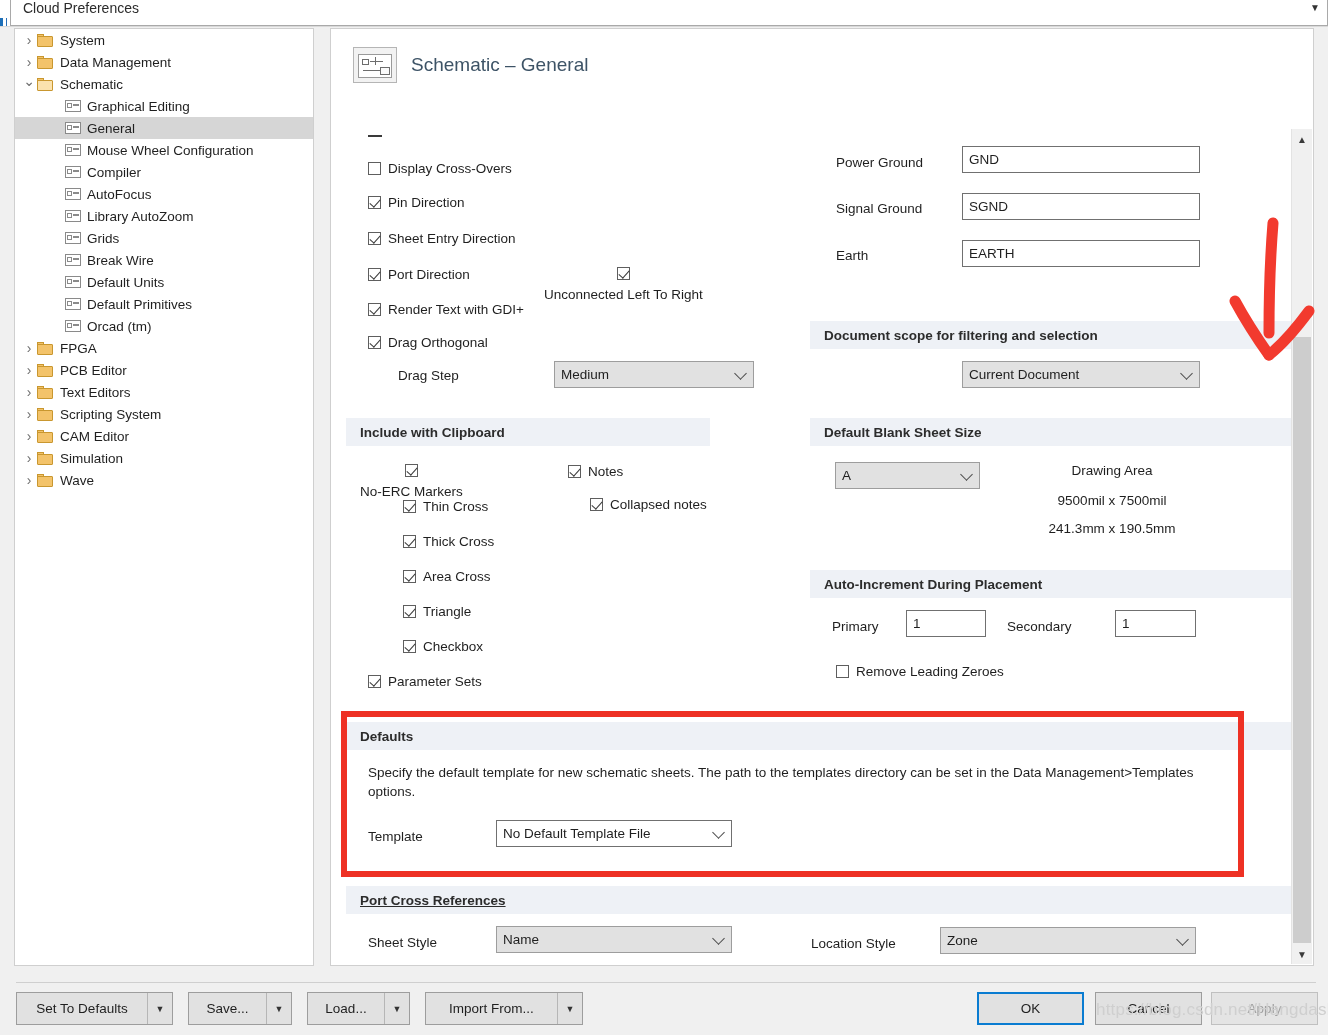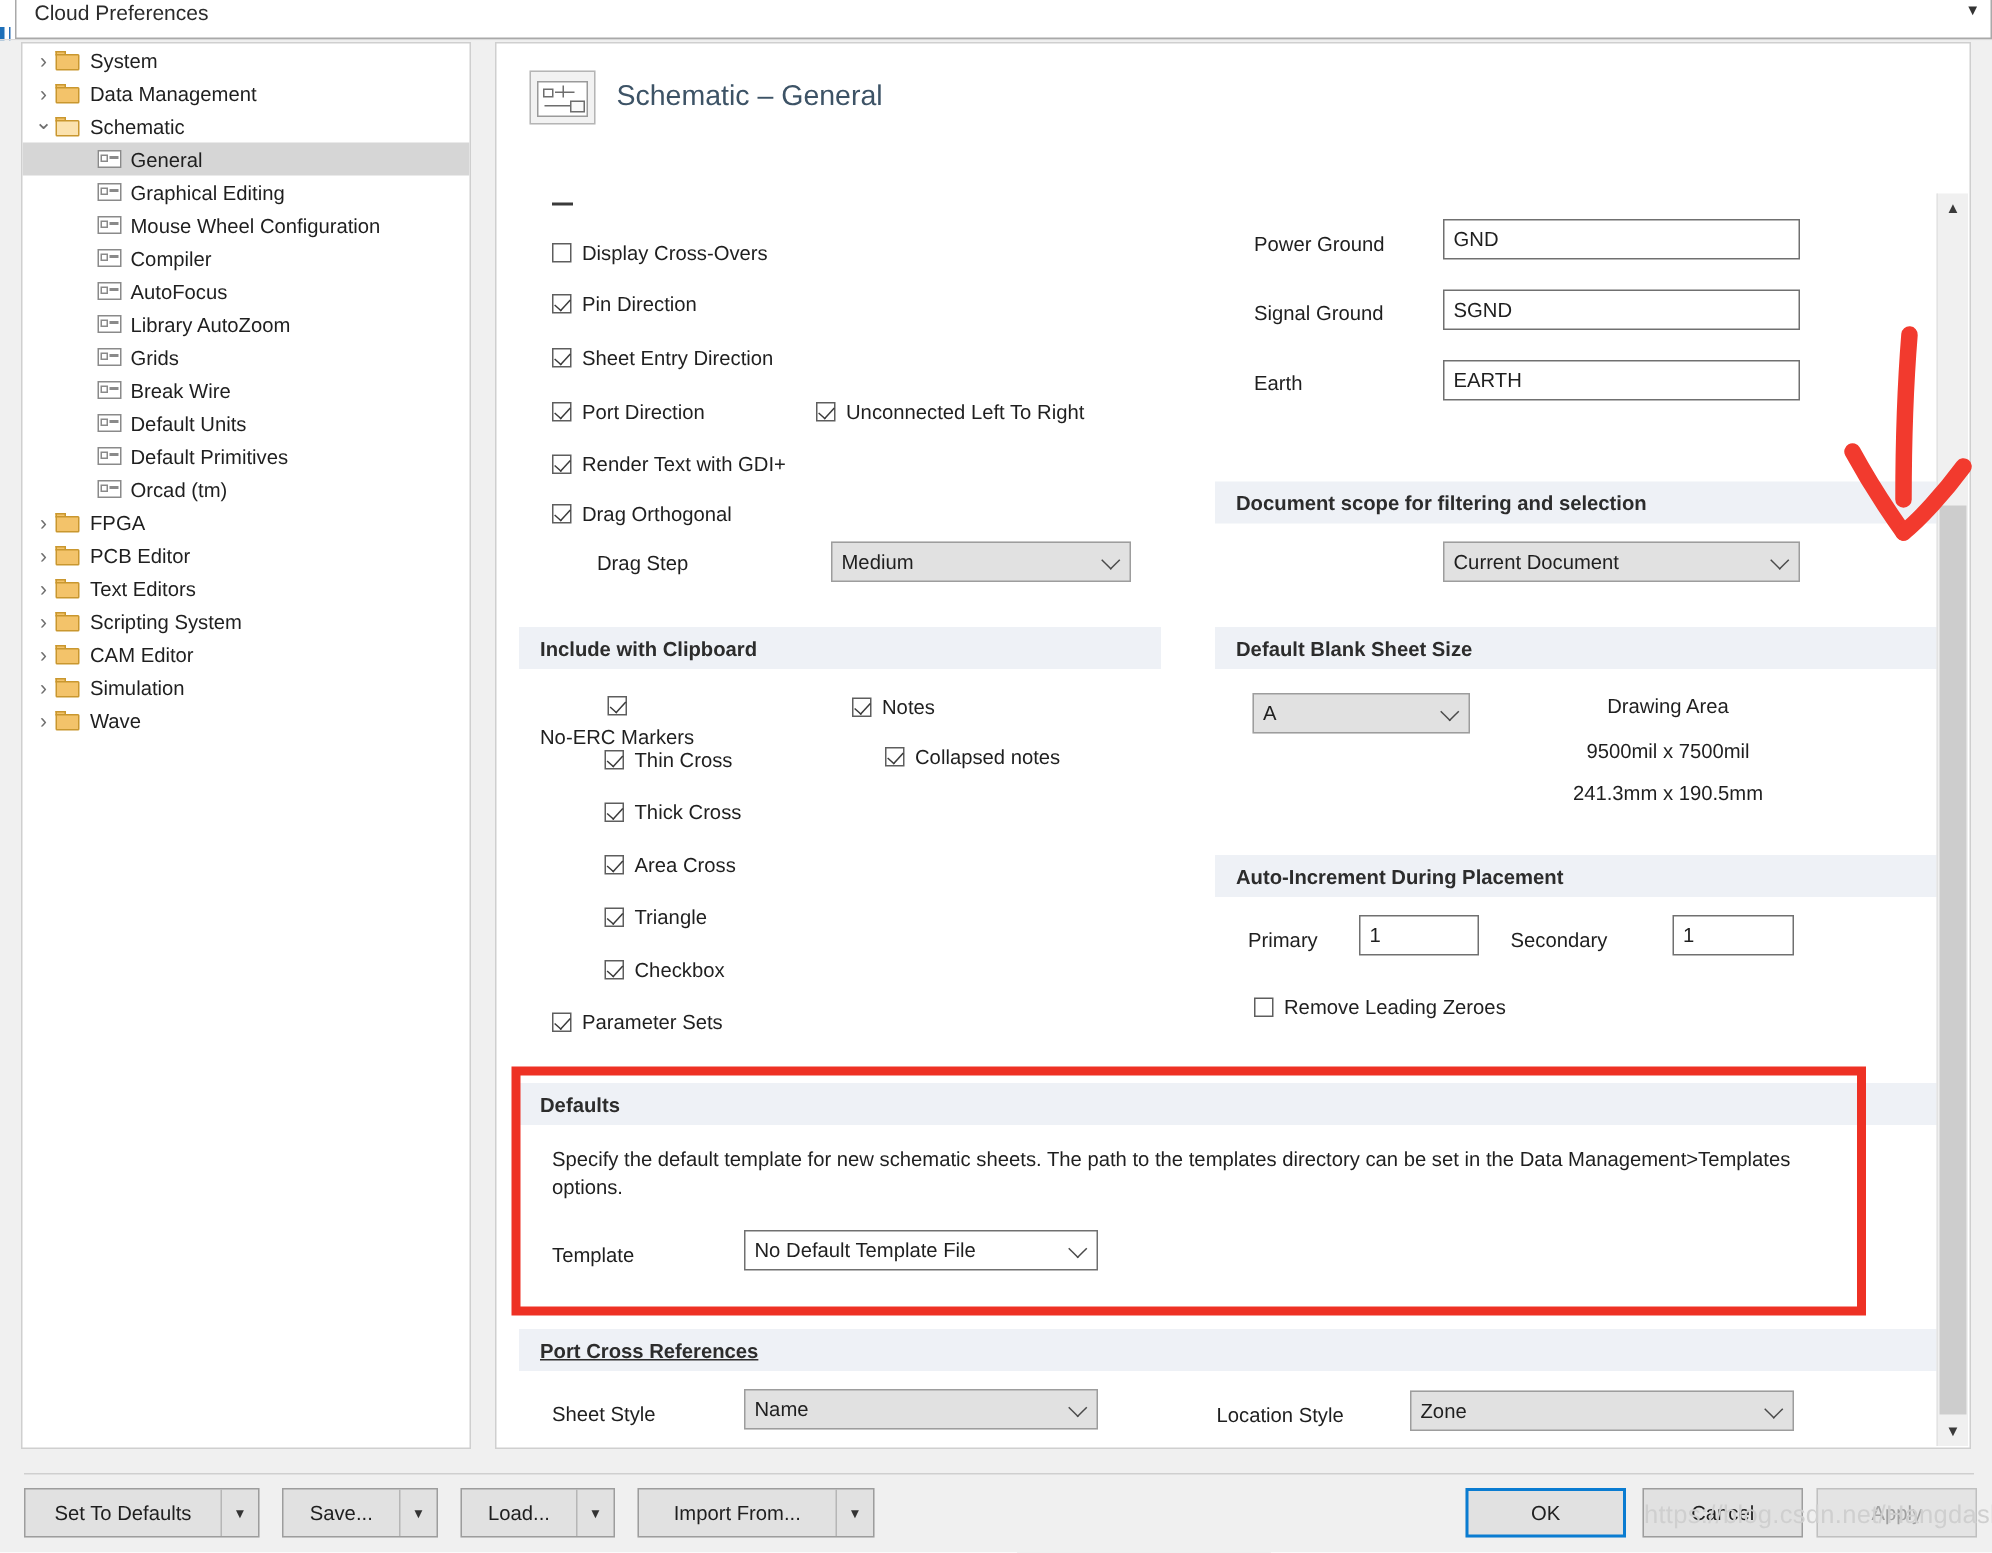--- a/index.html
+++ b/index.html
@@ -134,29 +134,29 @@
       <span class="tlabel">Data Management</span>
     </div>
     <div class="tnode" style="padding-left: 6px;">
       <span class="twist" style="font-size: 14px; position: relative; top: -3px;">⌄</span>
       <span class="ficon open">
         <span class="ft"></span>
         <span class="fb"></span>
       </span>
       <span class="tlabel">Schematic</span>
     </div>
+    <div class="tnode" style="padding-left: 34px;">
+      <span class="twist none"></span>
+      <span class="picon"></span>
+      <span class="tlabel">Graphical Editing</span>
+    </div>
     <div class="tnode sel" style="padding-left: 34px;">
       <span class="twist none"></span>
       <span class="picon"></span>
       <span class="tlabel">General</span>
-    </div>
-    <div class="tnode" style="padding-left: 34px;">
-      <span class="twist none"></span>
-      <span class="picon"></span>
-      <span class="tlabel">Graphical Editing</span>
     </div>
     <div class="tnode" style="padding-left: 34px;">
       <span class="twist none"></span>
       <span class="picon"></span>
       <span class="tlabel">Mouse Wheel Configuration</span>
     </div>
     <div class="tnode" style="padding-left: 34px;">
       <span class="twist none"></span>
       <span class="picon"></span>
       <span class="tlabel">Compiler</span>
@@ -282,21 +282,21 @@
         <span class="cbtxt">Pin Direction</span>
       </div>
       <div class="cb" style="left:36px;top:102px;">
         <span class="box on"></span>
         <span class="cbtxt">Sheet Entry Direction</span>
       </div>
       <div class="cb" style="left:36px;top:138px;">
         <span class="box on"></span>
         <span class="cbtxt">Port Direction</span>
       </div>
-      <div class="cb" style="left:212px;top:138px;">
+      <div class="cb" style="left:212px;top:138px;flex-direction:column;">
         <span class="box on"></span>
         <span class="cbtxt">Unconnected Left To Right</span>
       </div>
       <div class="cb" style="left:36px;top:173px;">
         <span class="box on"></span>
         <span class="cbtxt">Render Text with GDI+</span>
       </div>
       <div class="cb" style="left:36px;top:206px;">
         <span class="box on"></span>
         <span class="cbtxt">Drag Orthogonal</span>
@@ -319,21 +319,21 @@
       <div class="txtin" style="left:630px;top:111px;width:238px;">
         <span>EARTH</span>
       </div>
 
       <div class="sechdr" style="left:478px;top:192px;width:485px;">Document scope for filtering and selection</div>
       <div class="ddl" style="left:630px;top:232px;width:238px;">
         <span>Current Document</span>
         <span class="chev"></span>
       </div>
 
-      <div class="sechdr" style="left:14px;top:289px;width:428px;">Include with Clipboard</div>
+      <div class="sechdr" style="left:14px;top:289px;width:364px;">Include with Clipboard</div>
       <div class="cb" style="left:28px;top:335px;flex-direction:column;">
         <span class="box on"></span>
         <span class="cbtxt">No-ERC Markers</span>
       </div>
       <div class="cb" style="left:71px;top:370px;">
         <span class="box on"></span>
         <span class="cbtxt">Thin Cross</span>
       </div>
       <div class="cb" style="left:71px;top:405px;">
         <span class="box on"></span>

